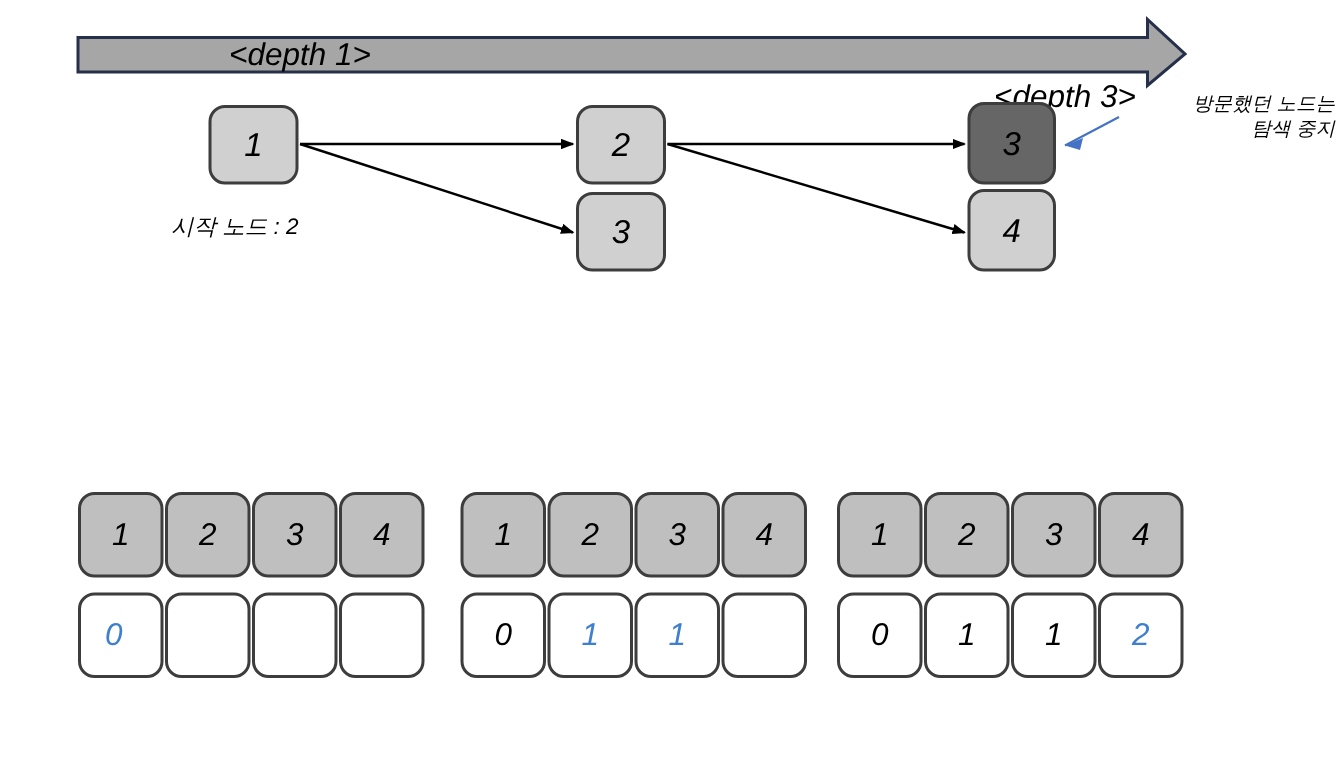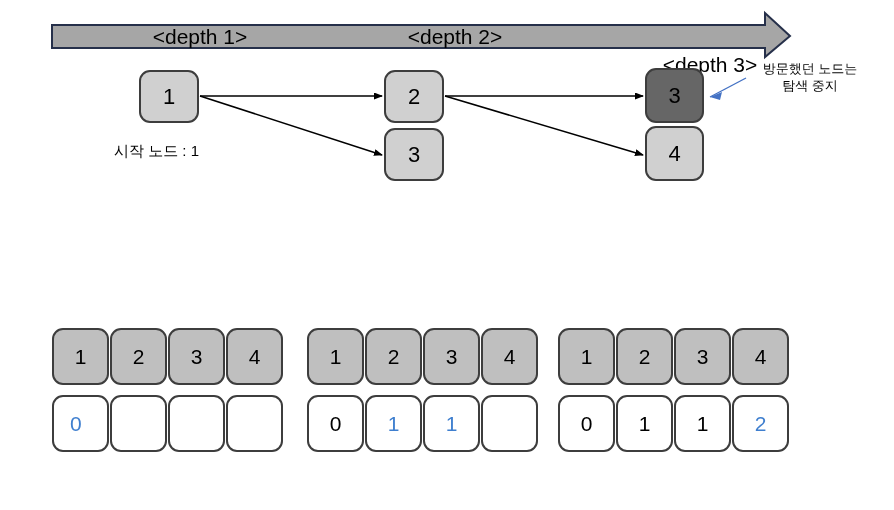--- a/index.html
+++ b/index.html
@@ -14,20 +14,21 @@
     overflow: hidden;
     font-family: "Liberation Sans", sans-serif;
     color: #000000;
   }
 
   #canvas {
     position: absolute;
     left: 0; top: 0;
     width: 894px;
     height: 444px;
+    font-style: italic;
   }
 
   
   .depth-banner {
     position: absolute;
     left: 0; top: 0;
     width: 894px;
     height: 70px;
   }
   .depth-label {
@@ -71,21 +72,21 @@
     left: 114px; top: 142px;
     font-size: 15px;
     white-space: nowrap;
   }
   #visited-note {
     position: absolute;
     left: 730px; top: 60px;
     width: 160px;
     font-size: 13px;
     line-height: 17px;
-    text-align: center;
+    text-align: right;
     white-space: pre-line;
   }
 
   
   .dist-table {
     position: absolute;
   }
   .dist-row {
     position: absolute;
     left: 0;
@@ -118,21 +119,20 @@
 </head>
 <body>
 
 <div id="canvas">
 
   <div class="depth-banner">
     <svg width="894" height="70" viewBox="0 0 894 70">
       <polygon points="52,25 765,25 765,13 790,36 765,57 765,48 52,48" fill="#a6a6a6" stroke="#26304a" stroke-width="2" stroke-linejoin="miter"></polygon>
     </svg>
     <div class="depth-label" id="depth-label-0">&lt;depth 1&gt;</div>
-    <div class="depth-label" id="depth-label-1">&lt;depth 2&gt;</div>
     <div class="depth-label" id="depth-label-2">&lt;depth 3&gt;</div>
   </div>
 
   <svg width="894" height="210" style="position:absolute;left:0;top:0;">
     <defs>
       <marker id="arrowhead" markerWidth="9" markerHeight="7" refX="8" refY="3.5" orient="auto" markerUnits="userSpaceOnUse">
         <polygon points="0 0, 9 3.5, 0 7" fill="#000000"></polygon>
       </marker>
     </defs>
 
@@ -147,21 +147,21 @@
     <line x1="746" y1="78" x2="710" y2="97" stroke="#4472c4" stroke-width="1.4"></line>
     <polygon points="710,97 722,92 720,100" fill="#4472c4"></polygon>
   </svg>
 
   <div class="node light" id="node-1">1</div>
   <div class="node light" id="node-2">2</div>
   <div class="node light" id="node-3">3</div>
   <div class="node dark" id="node-4">3</div>
   <div class="node light" id="node-5">4</div>
 
-  <div id="start-node-label">시작 노드 : 1</div>
+  <div id="start-node-label">시작 노드 : 2</div>
   <div id="visited-note">방문했던 노드는
 탐색 중지</div>
 
   <div class="dist-table" id="dist-table-0">
     <div class="dist-row header-row">
       <div class="cell header">1</div>
       <div class="cell header">2</div>
       <div class="cell header">3</div>
       <div class="cell header">4</div>
     </div>

